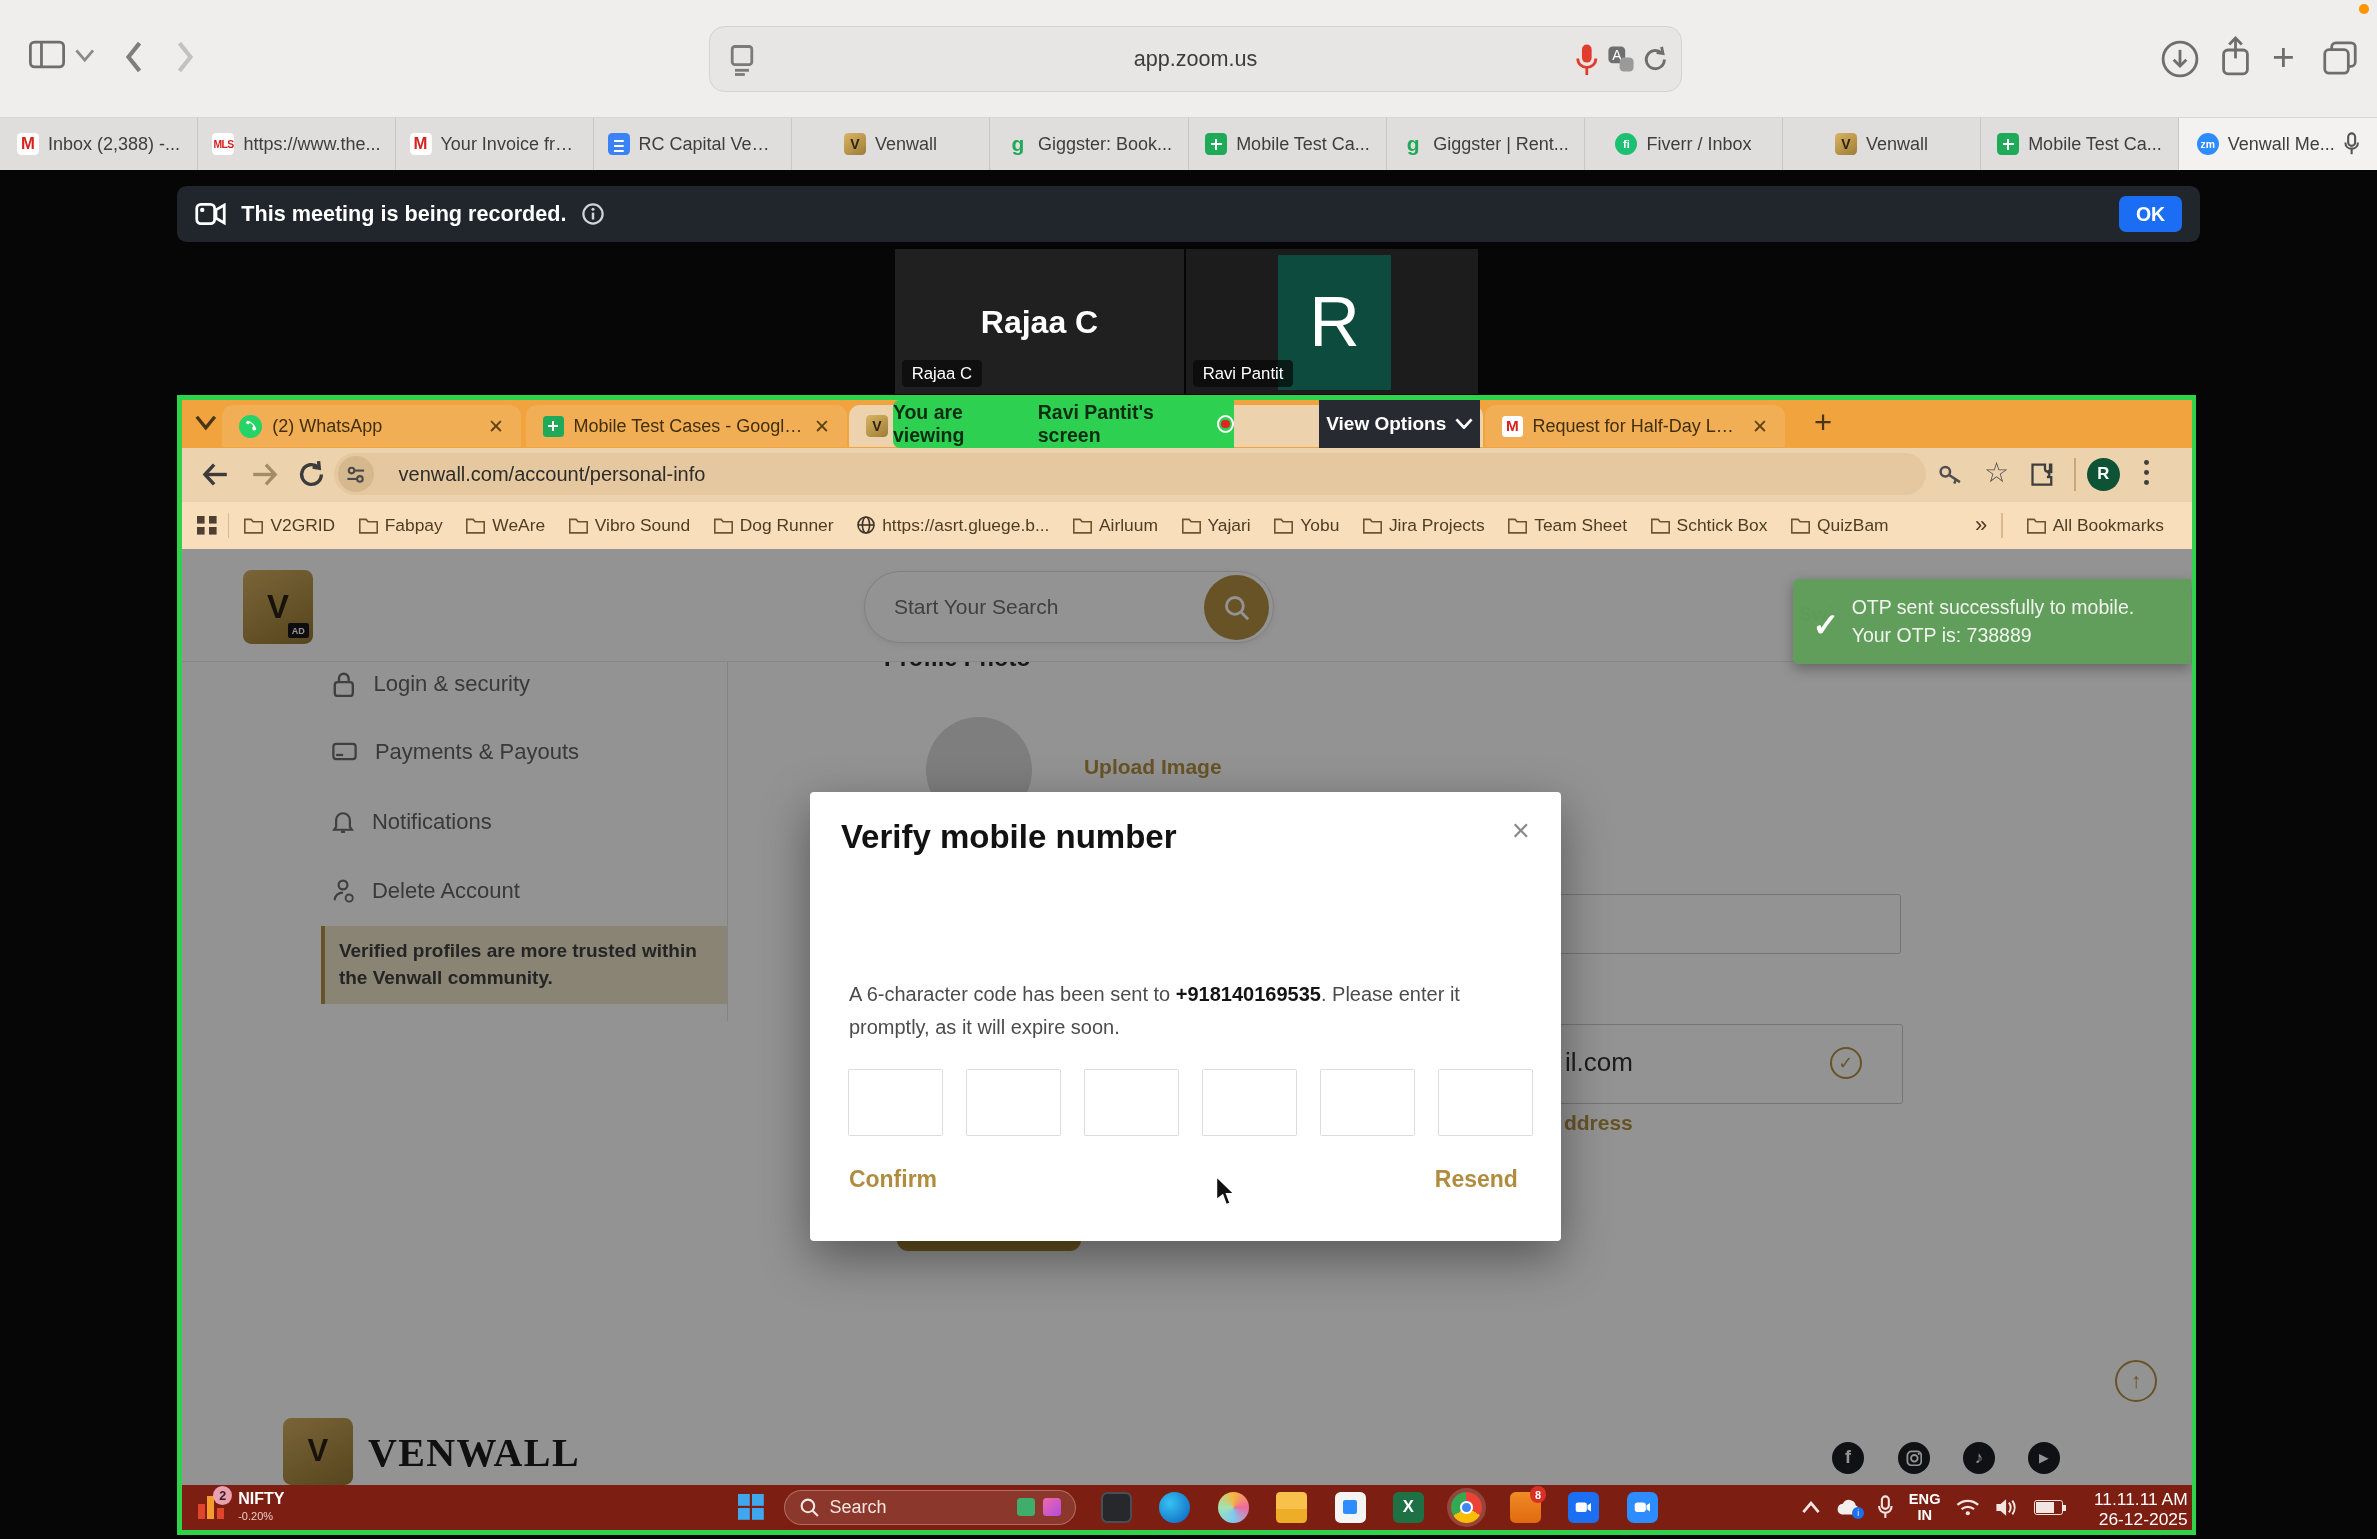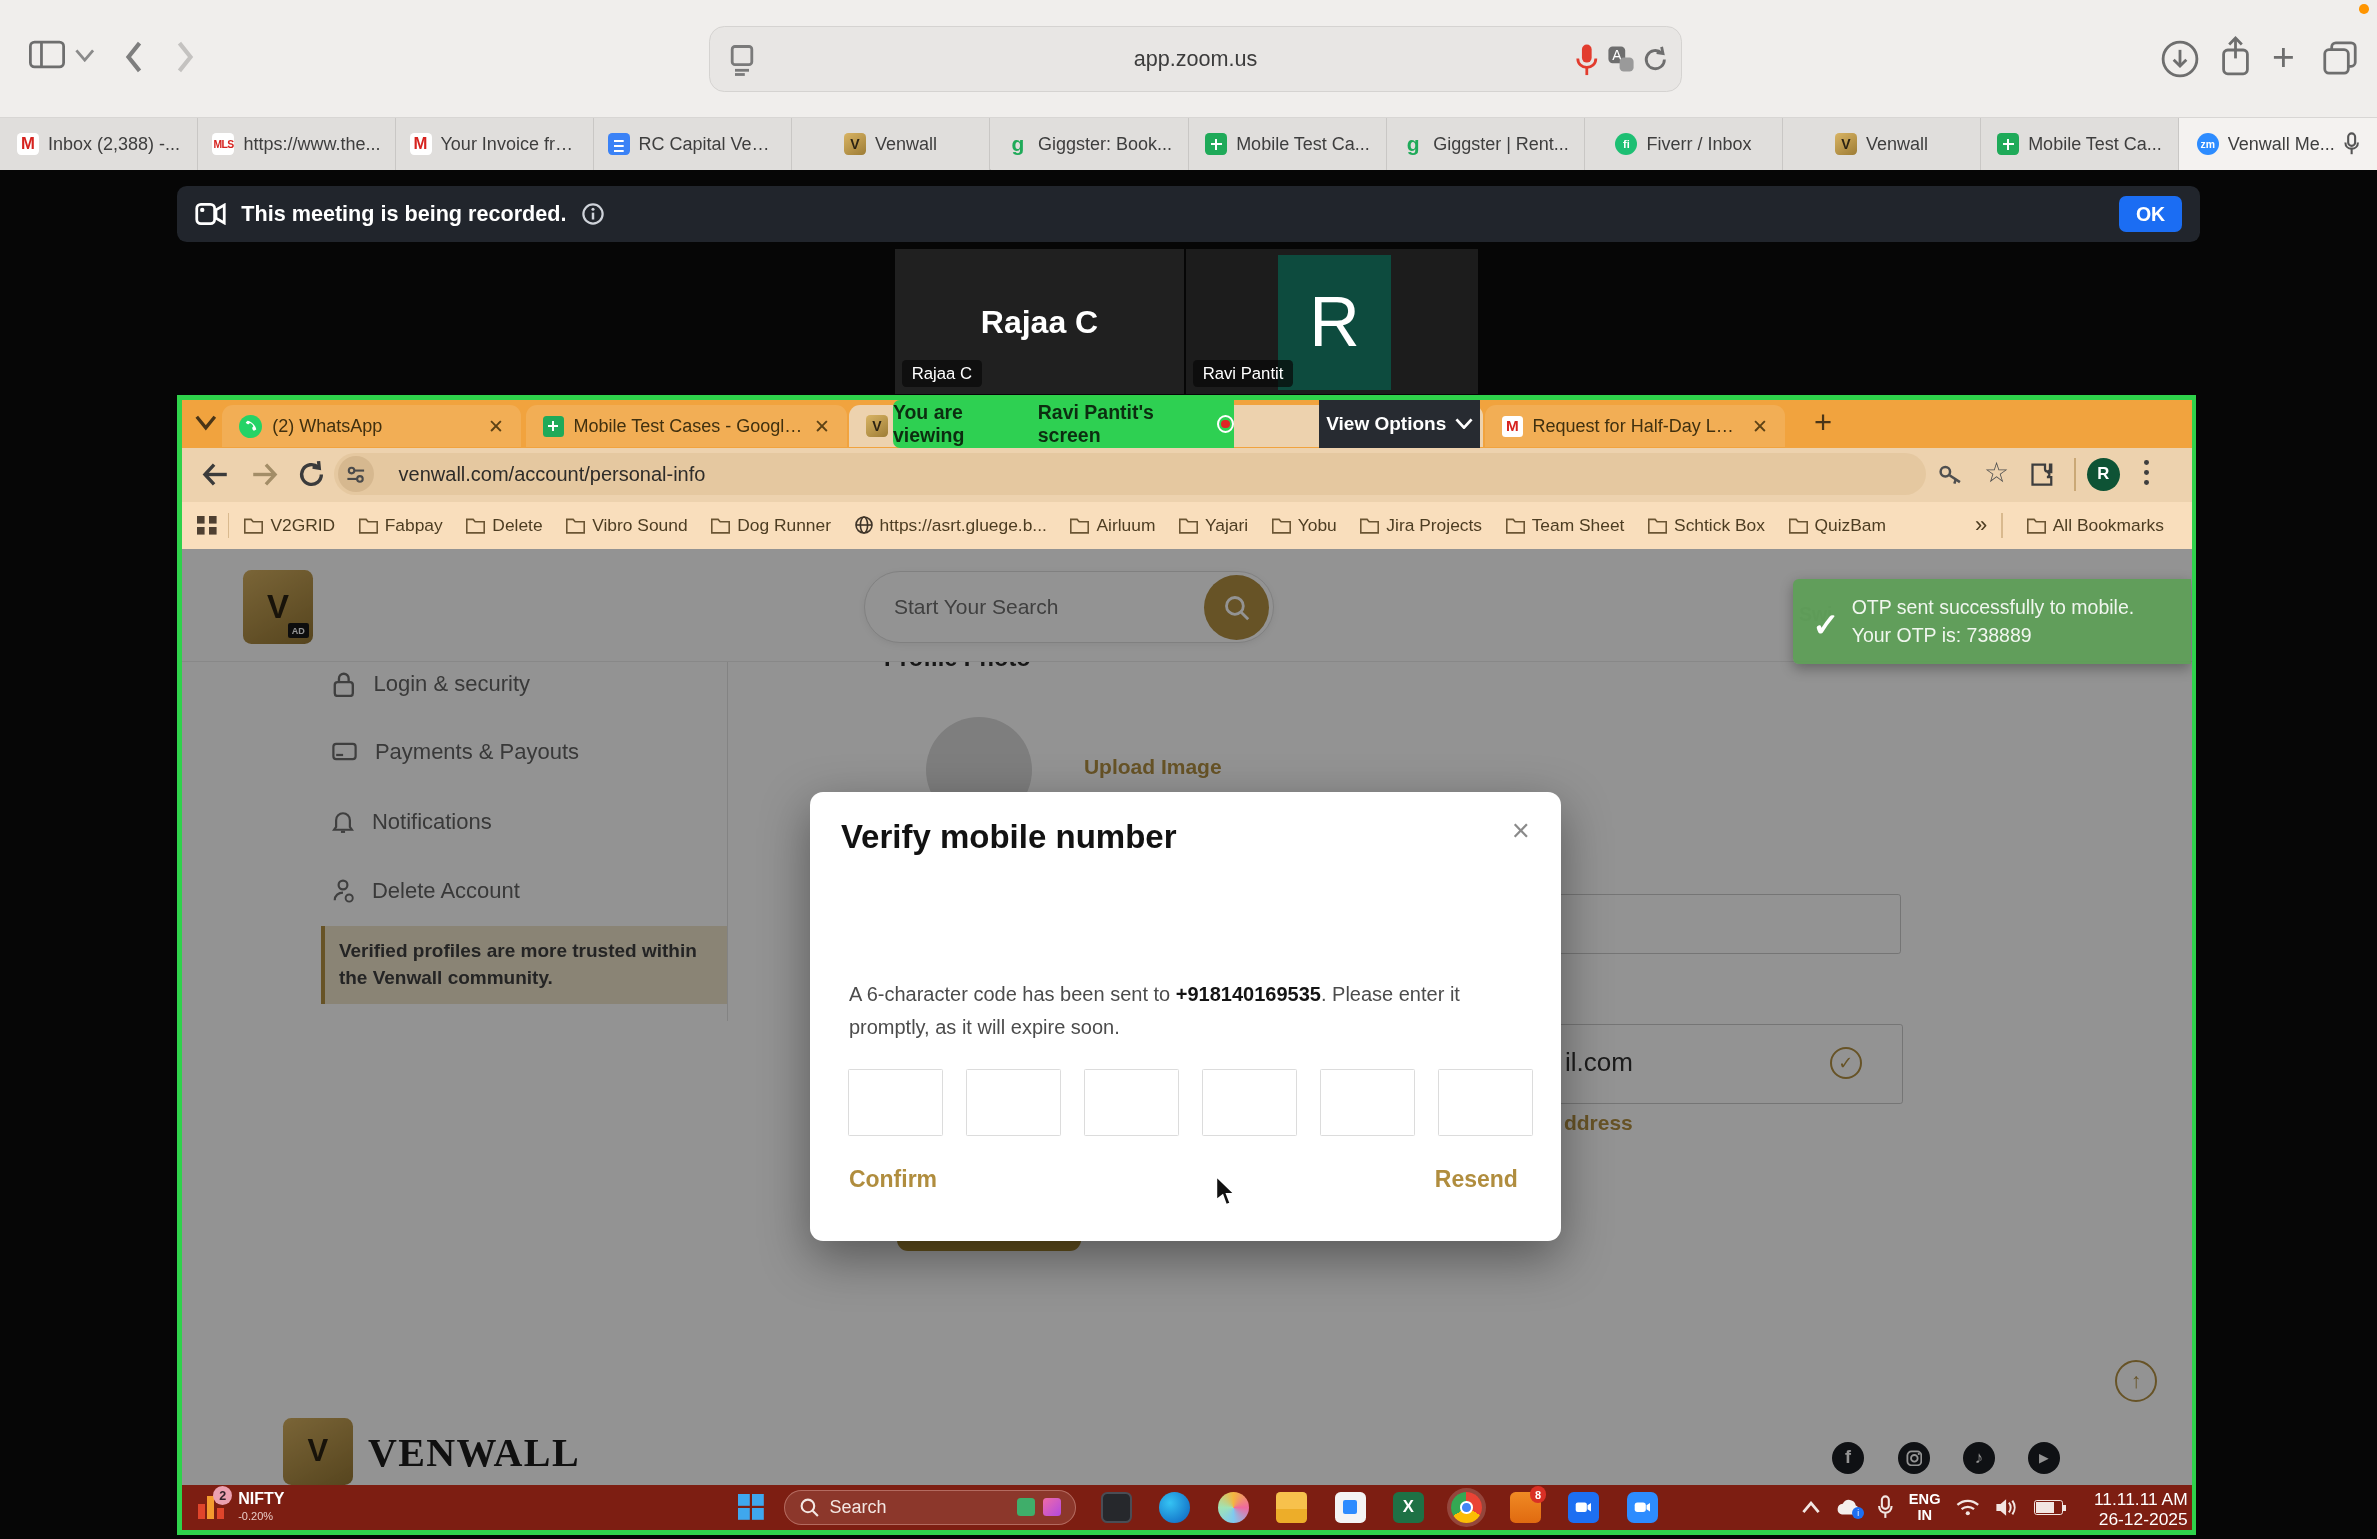--- a/index.html
+++ b/index.html
@@ -98,21 +98,21 @@
   .fld{position:absolute;background:#fff;border:0.7px solid #c9c9c9;border-radius:2.8px;z-index:1;}
   .goldtext{color:#b08d3e;font-weight:700;z-index:1;position:absolute;}
   .sliver{position:absolute;left:715px;top:660px;width:184px;height:42px;background:#a9882e;border-radius:11px;z-index:1;}
   .avatarph{position:absolute;left:744px;top:168px;width:106px;height:106px;border-radius:50%;background:#d9d9d9;z-index:1;}
 
   .brandbox{position:absolute;left:101px;top:869px;width:70px;height:67px;border-radius:8.3px;background:linear-gradient(150deg,#d3ad5c,#93742f);display:flex;align-items:center;justify-content:center;color:#241c0b;font-size:31px;font-weight:700;z-index:1;}
   .brandtx{position:absolute;left:186px;top:880px;font-family:"Liberation Serif",serif;font-size:40px;font-weight:700;color:#161616;z-index:1;letter-spacing:1.4px;}
   .soc{position:absolute;top:893px;width:32px;height:32px;border-radius:50%;background:#15181d;color:#fff;display:flex;align-items:center;justify-content:center;z-index:1;}
   .scrolltop{position:absolute;left:1933px;top:811px;width:42px;height:42px;border-radius:50%;border:2.1px solid #b08d3e;color:#b08d3e;font-size:21px;display:flex;align-items:center;justify-content:center;z-index:1;background:#fff;}
 
-  .modal{position:absolute;left:628px;top:243px;width:751px;height:449px;background:#fff;border-radius:13px;z-index:7;box-shadow:0 16.7px 49px rgba(0,0,0,.4);}
+  .modal{position:absolute;left:628px;top:243px;width:751px;height:449px;background:#fff;border-radius:4px;z-index:7;box-shadow:0 16.7px 49px rgba(0,0,0,.4);}
   .mtitle{position:absolute;left:31px;top:26.4px;font-size:33px;font-weight:700;color:#121212;}
   .mclose{position:absolute;right:31px;top:23.6px;font-size:31px;color:#8a8a8a;font-weight:300;line-height:31px;}
   .mbody{position:absolute;left:39px;top:186px;width:653px;font-size:20px;color:#4c4c4c;line-height:33px;}
   .mbody b{color:#141414;}
   .otprow{position:absolute;left:38px;top:277px;display:flex;gap:23px;}
   .otp{width:95px;height:67px;border:1.4px solid #dcdcdc;border-radius:1.4px;background:#fff;font-size:28px;text-align:center;outline:none;}
   .mact{position:absolute;top:374px;font-size:23px;font-weight:600;color:#b08d3e;}
 
   .cursor{position:absolute;left:1033px;top:626px;z-index:8;}
 
@@ -413,21 +413,21 @@
           <span class="bm">
               <svg width="19" height="16.7" viewBox="0 0 24 21">
                 <path d="M1 3h8l2.5 3H23v14H1z" fill="none" stroke="#6b5533" stroke-width="2"></path>
               </svg>
               <span>Fabpay</span>
             </span>
           <span class="bm">
               <svg width="19" height="16.7" viewBox="0 0 24 21">
                 <path d="M1 3h8l2.5 3H23v14H1z" fill="none" stroke="#6b5533" stroke-width="2"></path>
               </svg>
-              <span>Delete</span>
+              <span>WeAre</span>
             </span>
           <span class="bm">
               <svg width="19" height="16.7" viewBox="0 0 24 21">
                 <path d="M1 3h8l2.5 3H23v14H1z" fill="none" stroke="#6b5533" stroke-width="2"></path>
               </svg>
               <span>Vibro Sound</span>
             </span>
           <span class="bm">
               <svg width="19" height="16.7" viewBox="0 0 24 21">
                 <path d="M1 3h8l2.5 3H23v14H1z" fill="none" stroke="#6b5533" stroke-width="2"></path>

